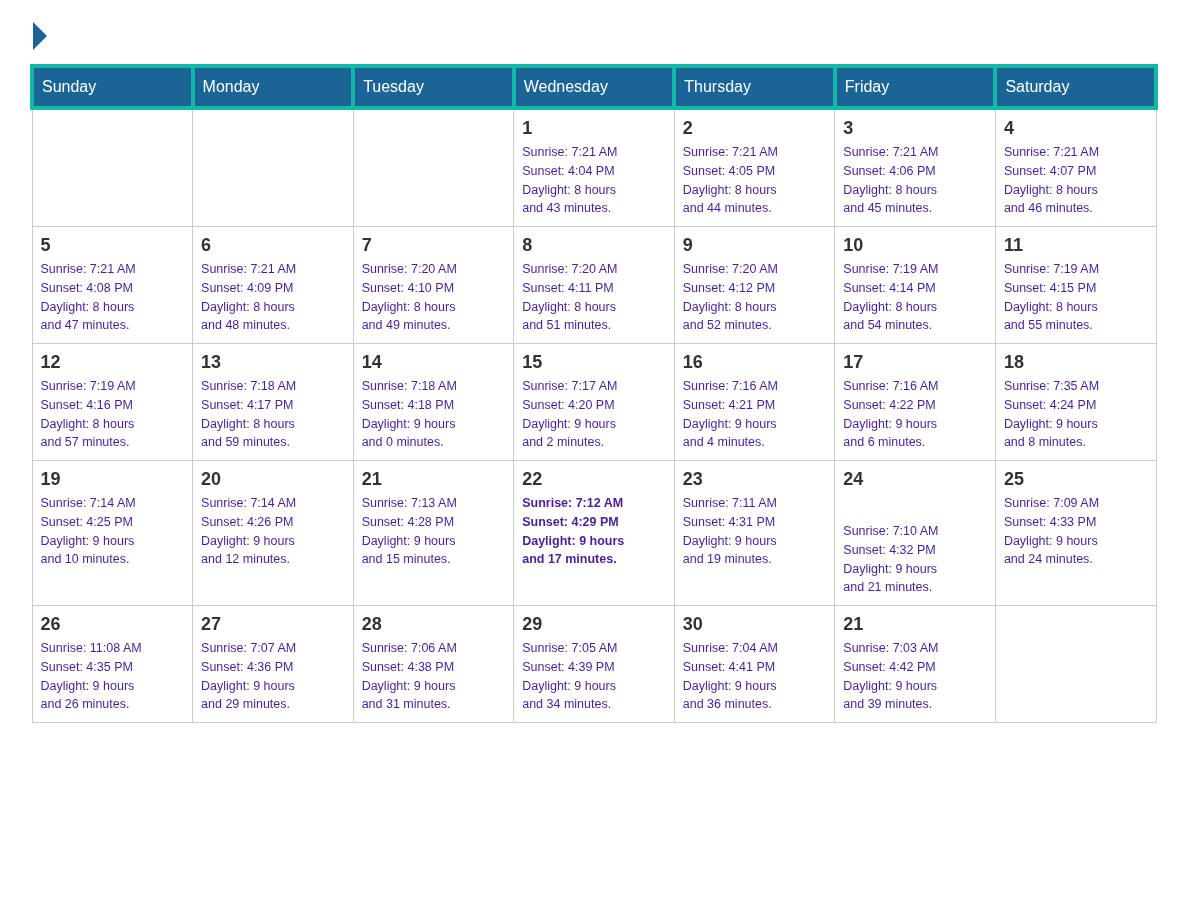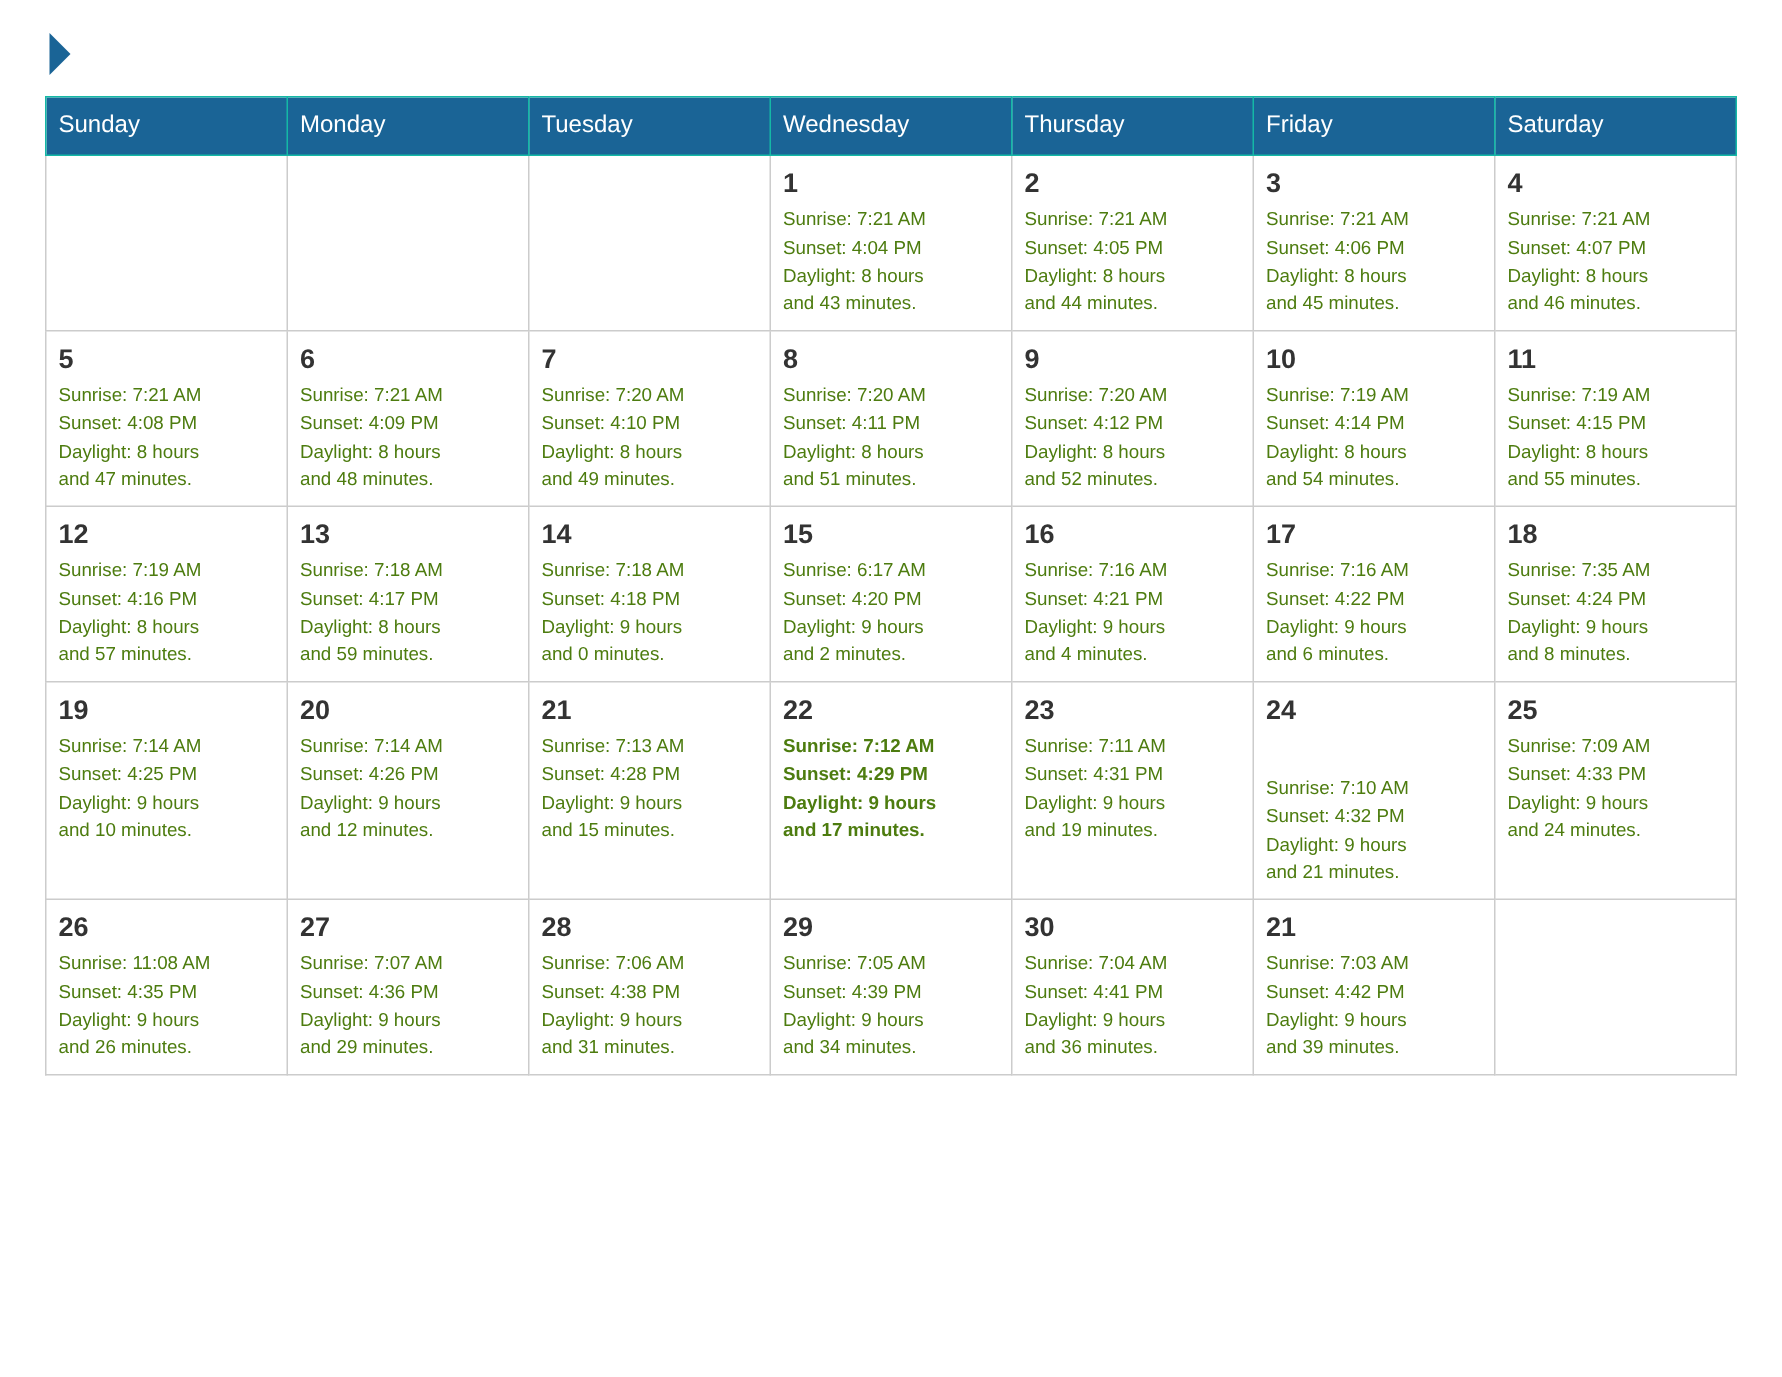--- a/index.html
+++ b/index.html
@@ -65,42 +65,42 @@
       border-collapse: collapse;
       border: 1px solid #ccc;
     }
     .calendar th {
       background-color: #1a6496;
       color: #fff;
       padding: 10px 8px;
       font-size: 16px;
       font-weight: normal;
       text-align: left;
-      border: 1px solid #14b8a6;
+      border: 4px solid #14b8a6;
     }
     .calendar td {
       vertical-align: top;
       padding: 8px 8px;
       font-size: 13px;
       color: #333;
       border: 1px solid #ccc;
       width: 14.28%;
       min-height: 110px;
       height: 110px;
     }
     .day-number {
       font-size: 18px;
       font-weight: bold;
       color: #333;
       display: block;
       margin-bottom: 4px;
     }
     .day-info {
       font-size: 12.5px;
-      color: #4d7c0f;
+      color: #4c1d95;
       line-height: 1.5;
     }
     .empty-cell {
       background: #fff;
     }
   </style>
 </head>
 <body>
 
 <div class="header">
@@ -231,21 +231,21 @@
         </td>
         <td>
           <span class="day-number">14</span>
           <div class="day-info" style="white-space: pre-line;">Sunrise: 7:18 AM
 Sunset: 4:18 PM
 Daylight: 9 hours
 and 0 minutes.</div>
         </td>
         <td>
           <span class="day-number">15</span>
-          <div class="day-info" style="white-space: pre-line;">Sunrise: 6:17 AM
+          <div class="day-info" style="white-space: pre-line;">Sunrise: 7:17 AM
 Sunset: 4:20 PM
 Daylight: 9 hours
 and 2 minutes.</div>
         </td>
         <td>
           <span class="day-number">16</span>
           <div class="day-info" style="white-space: pre-line;">Sunrise: 7:16 AM
 Sunset: 4:21 PM
 Daylight: 9 hours
 and 4 minutes.</div>

